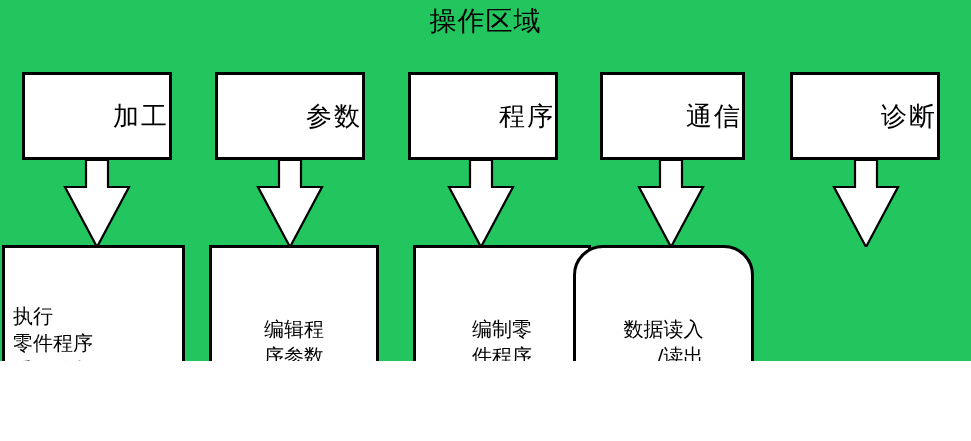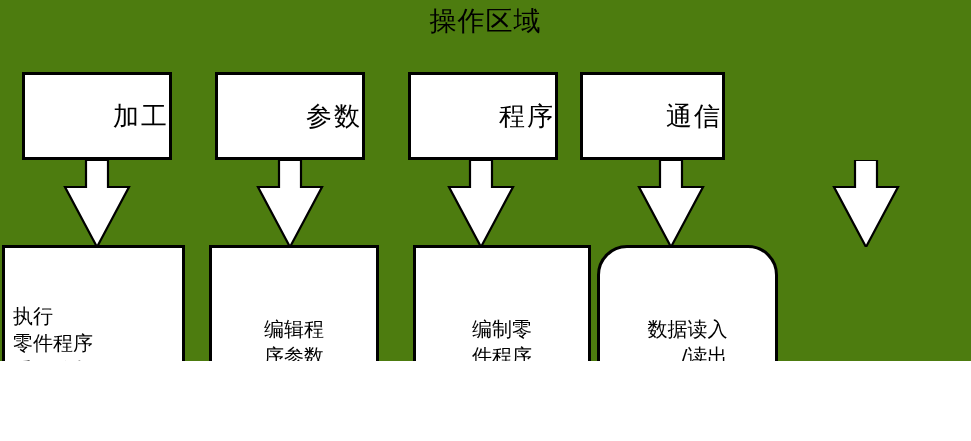--- a/index.html
+++ b/index.html
@@ -4,21 +4,21 @@
 <style>
   html, body {
     margin: 0;
     padding: 0;
     background: #ffffff;
   }
   #canvas {
     position: relative;
     width: 971px;
     height: 361px;
-    background: #4d7c0f;
+    background: #22c55e;
     overflow: hidden;
     font-family: "DejaVu Sans", "Liberation Sans", sans-serif;
   }
   .title {
     position: absolute;
     left: 0;
     top: 4px;
     width: 971px;
     text-align: center;
     font-size: 27px;
@@ -74,22 +74,25 @@
 
   <div class="node node-top" id="t0" style="left: 22px; top: 72px; width: 150px; height: 88px;">
     <span>加工</span>
   </div>
   <div class="node node-top" id="t1" style="left: 215px; top: 72px; width: 150px; height: 88px;">
     <span>参数</span>
   </div>
   <div class="node node-top" id="t2" style="left: 408px; top: 72px; width: 150px; height: 88px; padding-left: 48px;">
     <span>程序</span>
   </div>
-  <div class="node node-top" id="t3" style="left: 580px; top: 72px; width: 145px; height: 88px; padding-left: 12px;">
+  <div class="node node-top" id="t3" style="left: 600px; top: 72px; width: 145px; height: 88px; padding-left: 12px;">
     <span>通信</span>
+  </div>
+  <div class="node node-top" id="t4" style="left: 790px; top: 72px; width: 150px; height: 88px;">
+    <span>诊断</span>
   </div>
 
   <div class="arrow" id="a0" style="left: 63px; top: 160px; width: 68px; height: 87px;">
       <svg width="68" height="87" viewBox="0 0 68 87">
         <polygon points="23.0,0.0 45.0,0.0 45.0,27.0 66.0,27.0 34.0,87.0 2.0,27.0 23.0,27.0" fill="#ffffff" stroke="#000000" stroke-width="2.2" stroke-linejoin="miter"></polygon>
       </svg>
     </div>
   <div class="arrow" id="a1" style="left: 256px; top: 160px; width: 68px; height: 87px;">
       <svg width="68" height="87" viewBox="0 0 68 87">
         <polygon points="23.0,0.0 45.0,0.0 45.0,27.0 66.0,27.0 34.0,87.0 2.0,27.0 23.0,27.0" fill="#ffffff" stroke="#000000" stroke-width="2.2" stroke-linejoin="miter"></polygon>
@@ -117,18 +120,18 @@
 手动控制</span>
   </div>
   <div class="node node-bottom" id="b1" style="left: 209px; top: 245px; width: 170px; height: 196px;">
     <span class="lines">编辑程
 序参数</span>
   </div>
   <div class="node node-bottom" id="b2" style="left: 413px; top: 245px; width: 178px; height: 196px;">
     <span class="lines">编制零
 件程序</span>
   </div>
-  <div class="node node-bottom" id="b3" style="left: 597px; top: 245px; width: 181px; height: 196px; border-radius: 30px;">
+  <div class="node node-bottom" id="b3" style="left: 573px; top: 245px; width: 181px; height: 196px; border-radius: 30px;">
     <span class="lines">数据读入
 /读出</span>
   </div>
 
 </div>
 
 </body></html>

